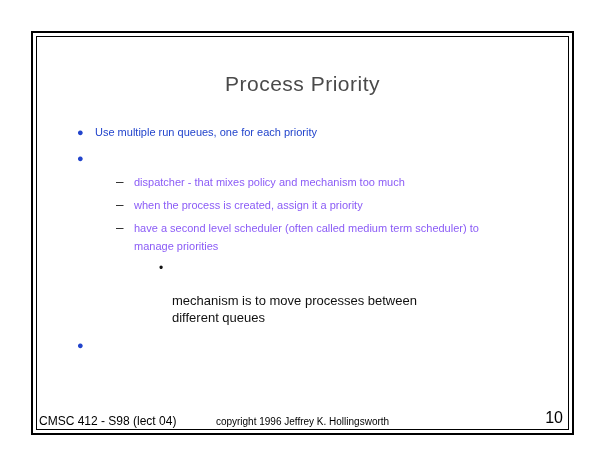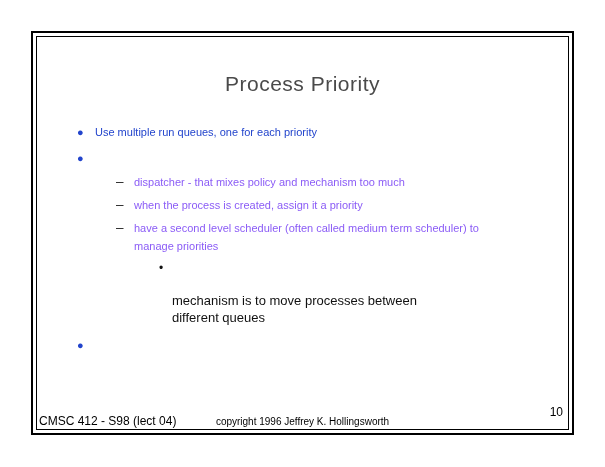--- a/index.html
+++ b/index.html
@@ -72,22 +72,22 @@
 
   .footer-left {
     position: absolute; left: 2px; bottom: 1px;
     font-size: 12px; color: #000000; white-space: nowrap; margin-top: 48px;
   }
   .footer-center {
     position: absolute; left: 0; right: 0; bottom: 2px;
     text-align: center; font-size: 10px; color: #000000; white-space: nowrap;
   }
   .footer-page {
-    position: absolute; right: 5px; bottom: 10px;
-    font-size: 12px; color: #000000;
+    position: absolute; right: 5px; bottom: 2px;
+    font-size: 16px; color: #000000;
   }
 </style>
 </head>
 <body>
 
 <div class="slide">
   <div class="slide-inner">
 
     <div class="title">Process Priority</div>
 

